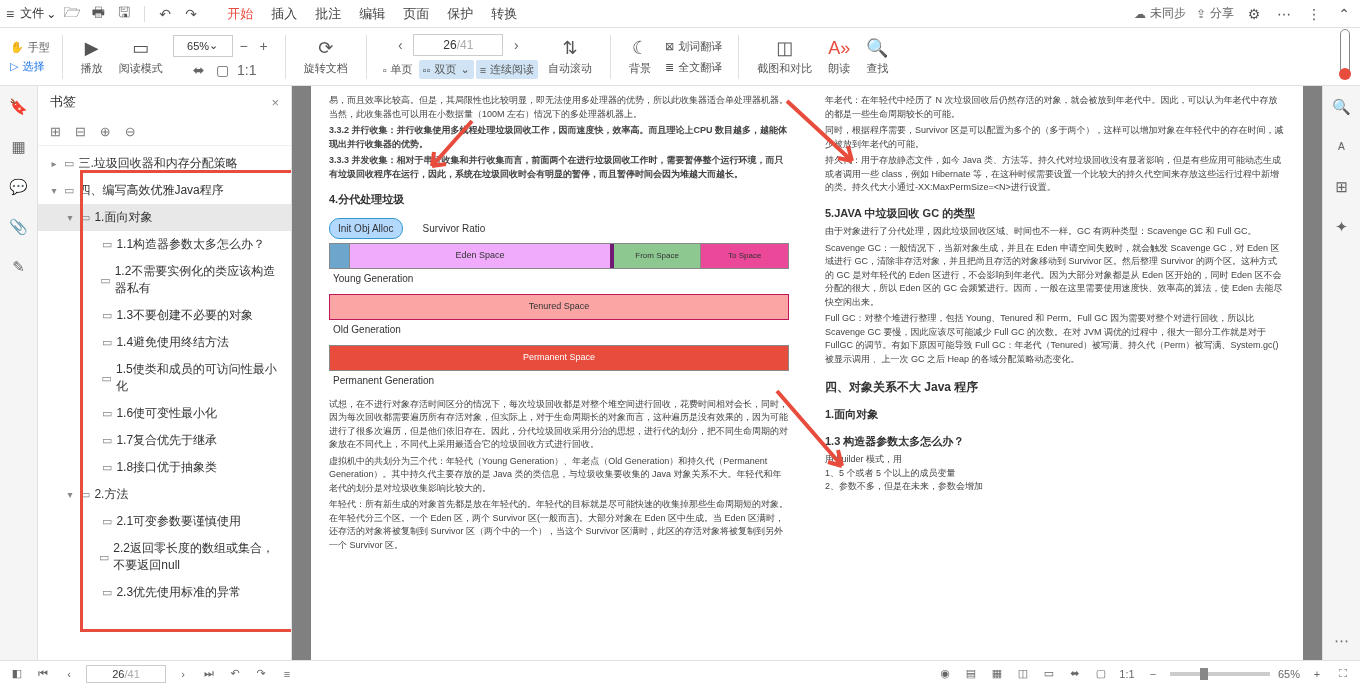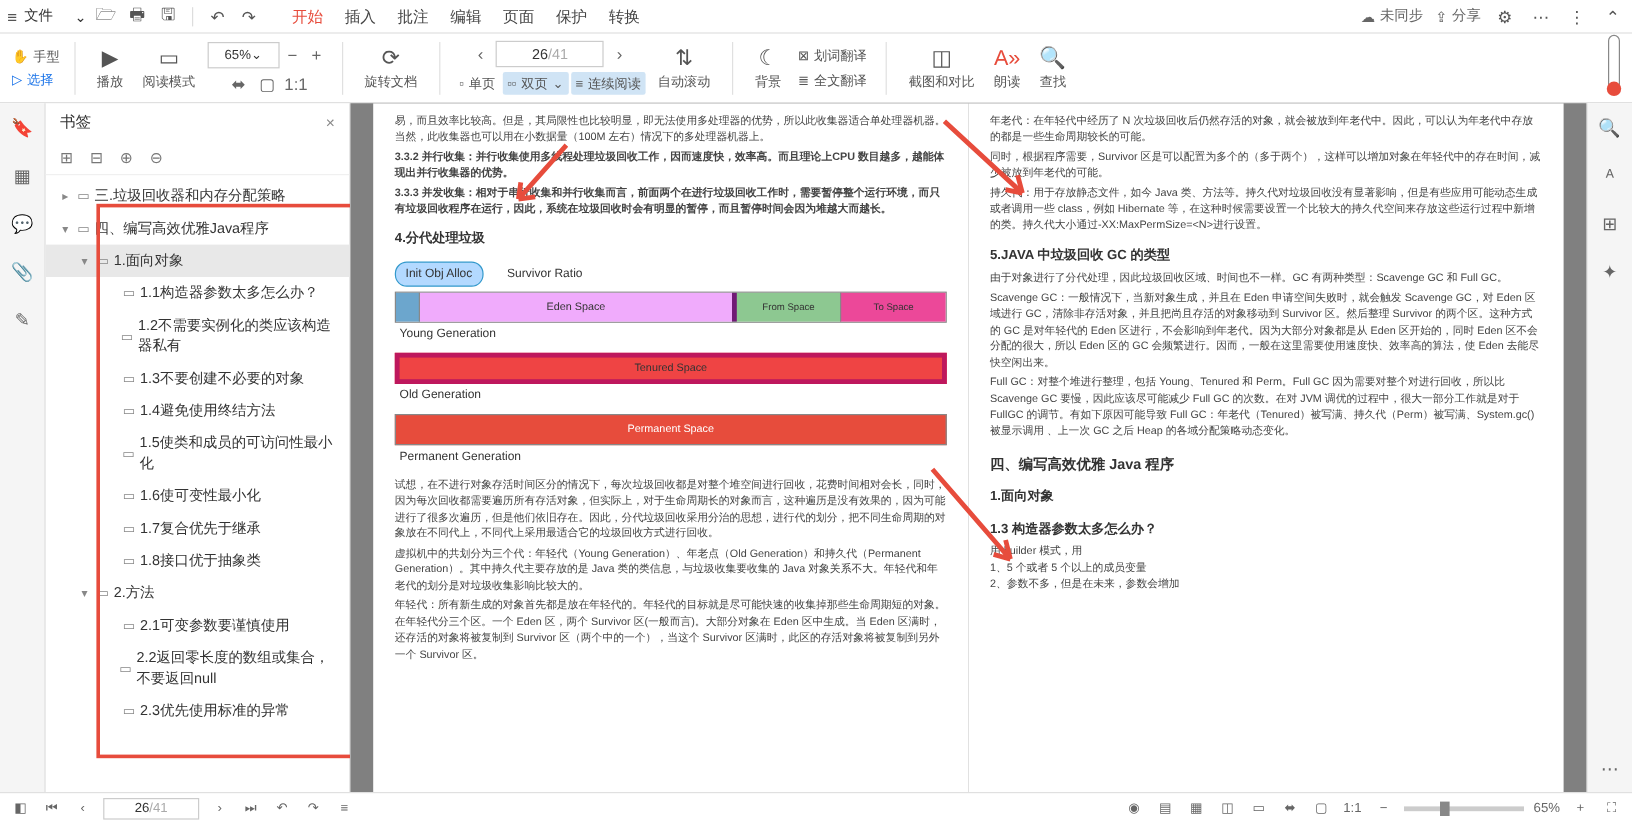--- a/index.html
+++ b/index.html
@@ -1,21 +1,21 @@
 <!DOCTYPE html>
 <html><head>
 <meta charset="utf-8">
 <style>
 * { margin: 0; padding: 0; box-sizing: border-box; font-family: "Microsoft YaHei", Arial, sans-serif; }
 body { width: 1360px; height: 686px; overflow: hidden; background: #fff; font-size: 12px; color: #333; position: relative; }
 
 
 .menubar { height: 28px; display: flex; align-items: center; padding: 0 6px; border-bottom: 1px solid #e0e0e0; gap: 6px; }
 .menubar .hamburger { font-size: 14px; color: #555; cursor: pointer; }
-.menubar .filemenu { font-size: 12px; color: #333; cursor: pointer; display: flex; align-items: center; gap: 18px; }
+.menubar .filemenu { font-size: 12px; color: #333; cursor: pointer; display: flex; align-items: center; gap: 2px; }
 .menubar .icon-btn { width: 20px; height: 20px; display: flex; align-items: center; justify-content: center; color: #555; cursor: pointer; font-size: 14px; }
 .menubar .sep { width: 1px; height: 16px; background: #ddd; margin: 0 4px; }
 .tabs { display: flex; gap: 18px; margin-left: 20px; font-size: 13px; }
 .tabs .tab { cursor: pointer; color: #444; padding: 2px 0; }
 .tabs .tab.active { color: #e74c3c; }
 .menubar .right { margin-left: auto; display: flex; align-items: center; gap: 10px; color: #666; }
 .right .synctext { font-size: 12px; display: flex; align-items: center; gap: 4px; }
 
 
 .toolbar { height: 58px; display: flex; align-items: center; padding: 0 10px; border-bottom: 1px solid #e0e0e0; gap: 4px; }
@@ -64,21 +64,21 @@
 .page .h3 { font-weight: bold; font-size: 12px; margin: 12px 0 6px; }
 .diagram { margin: 10px 0; font-size: 9px; }
 .diagram .row1 { display: flex; align-items: center; gap: 20px; margin-bottom: 4px; }
 .initobj { background: #b3d9ff; border: 1px solid #3399cc; border-radius: 10px; padding: 2px 8px; font-size: 10px; }
 .survivor-ratio { font-size: 10px; }
 .diagram .space-row { display: flex; border: 1px solid #888; height: 26px; }
 .eden { background: #f0abfc; flex: 3; display: flex; align-items: center; justify-content: center; }
 .eden-mini { width: 20px; background: #6ca6cd; border-right: 1px solid #888; }
 .from { background: #8dc891; flex: 1; display: flex; align-items: center; justify-content: center; border-left: 4px solid #701a75; font-size: 8px; text-align: center; }
 .to { background: #ec4899; flex: 1; display: flex; align-items: center; justify-content: center; border-left: 1px solid #888; font-size: 8px; text-align: center; }
-.tenured { background: #ef4444; height: 26px; display: flex; align-items: center; justify-content: center; border: 4px solid #be185d; }
+.tenured { background: #fca5a5; height: 26px; display: flex; align-items: center; justify-content: center; border: 1px solid #be185d; }
 .perm { background: #e74c3c; color: #fff; height: 26px; display: flex; align-items: center; justify-content: center; border: 1px solid #888; }
 .genlabel { font-size: 10px; color: #333; margin: 2px 0 8px 4px; }
 .red-arrow { position: absolute; pointer-events: none; }
 
 .rightbar { width: 38px; background: #f5f5f5; border-left: 1px solid #e0e0e0; display: flex; flex-direction: column; align-items: center; padding-top: 10px; gap: 18px; }
 .rightbar .rb-icon { width: 22px; height: 22px; display: flex; align-items: center; justify-content: center; color: #666; cursor: pointer; font-size: 15px; }
 .thermo { width: 10px; height: 46px; margin-top: auto; margin-bottom: 10px; border: 1px solid #888; border-radius: 5px; position: relative; }
 .thermo::after { content: ''; position: absolute; bottom: -6px; left: -2px; width: 12px; height: 12px; background: #e74c3c; border-radius: 50%; }
 
 
@@ -354,21 +354,21 @@
       <p class="para">年轻代：所有新生成的对象首先都是放在年轻代的。年轻代的目标就是尽可能快速的收集掉那些生命周期短的对象。在年轻代分三个区。一个 Eden 区，两个 Survivor 区(一般而言)。大部分对象在 Eden 区中生成。当 Eden 区满时，还存活的对象将被复制到 Survivor 区（两个中的一个），当这个 Survivor 区满时，此区的存活对象将被复制到另外一个 Survivor 区。</p>
     </div>
     <div class="page">
       <p class="para">年老代：在年轻代中经历了 N 次垃圾回收后仍然存活的对象，就会被放到年老代中。因此，可以认为年老代中存放的都是一些生命周期较长的可能。</p>
       <p class="para">同时，根据程序需要，Survivor 区是可以配置为多个的（多于两个），这样可以增加对象在年轻代中的存在时间，减少被放到年老代的可能。</p>
       <p class="para">持久代：用于存放静态文件，如今 Java 类、方法等。持久代对垃圾回收没有显著影响，但是有些应用可能动态生成或者调用一些 class，例如 Hibernate 等，在这种时候需要设置一个比较大的持久代空间来存放这些运行过程中新增的类。持久代大小通过-XX:MaxPermSize=&lt;N&gt;进行设置。</p>
       <p class="h4">5.JAVA 中垃圾回收 GC 的类型</p>
       <p class="para">由于对象进行了分代处理，因此垃圾回收区域、时间也不一样。GC 有两种类型：Scavenge GC 和 Full GC。</p>
       <p class="para">Scavenge GC：一般情况下，当新对象生成，并且在 Eden 申请空间失败时，就会触发 Scavenge GC，对 Eden 区域进行 GC，清除非存活对象，并且把尚且存活的对象移动到 Survivor 区。然后整理 Survivor 的两个区。这种方式的 GC 是对年轻代的 Eden 区进行，不会影响到年老代。因为大部分对象都是从 Eden 区开始的，同时 Eden 区不会分配的很大，所以 Eden 区的 GC 会频繁进行。因而，一般在这里需要使用速度快、效率高的算法，使 Eden 去能尽快空闲出来。</p>
       <p class="para">Full GC：对整个堆进行整理，包括 Young、Tenured 和 Perm。Full GC 因为需要对整个对进行回收，所以比 Scavenge GC 要慢，因此应该尽可能减少 Full GC 的次数。在对 JVM 调优的过程中，很大一部分工作就是对于FullGC 的调节。有如下原因可能导致 Full GC：年老代（Tenured）被写满、持久代（Perm）被写满、System.gc()被显示调用 、上一次 GC 之后 Heap 的各域分配策略动态变化。</p>
-      <p class="h3">四、编写高效优雅 Java 程序</p>
+      <p class="h3">四、对象关系不大 Java 程序</p>
       <p class="h4">1.面向对象</p>
       <p class="h4">1.3 构造器参数太多怎么办？</p>
       <p class="para" style="white-space:pre-line">用 builder 模式，用
 1、5 个或者 5 个以上的成员变量
 2、参数不多，但是在未来，参数会增加</p>
     </div>
   </div>
 
   <div class="rightbar">
     <span class="rb-icon">🔍</span>

